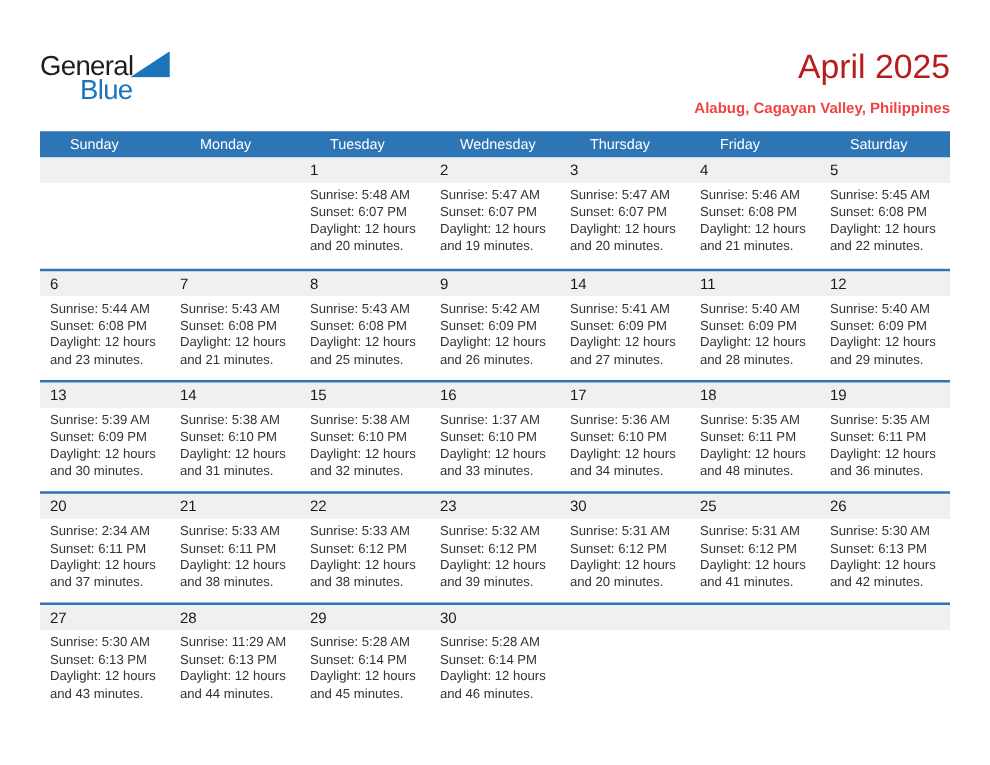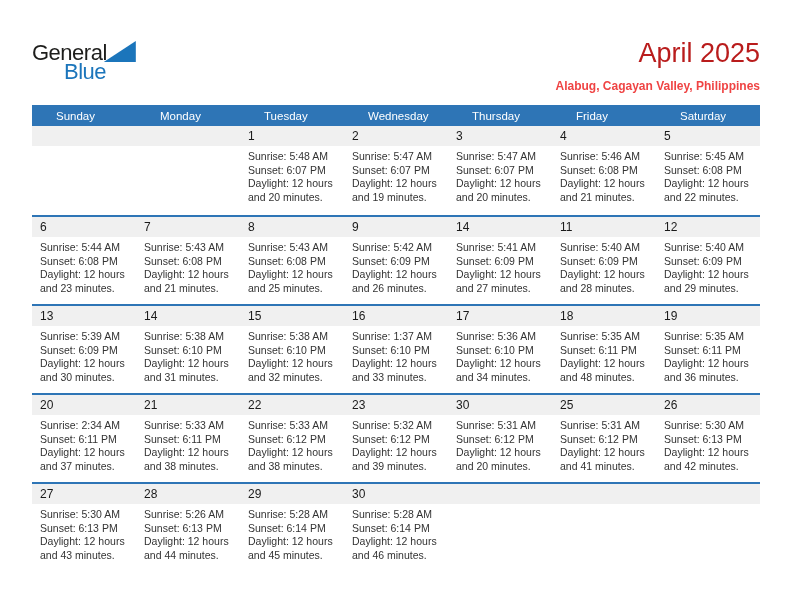--- a/index.html
+++ b/index.html
@@ -287,21 +287,21 @@
         <div class="week-row">
           <div class="day-cell">
             <div class="day-num">27</div>
             <div class="cell-line">Sunrise: 5:30 AM</div>
             <div class="cell-line">Sunset: 6:13 PM</div>
             <div class="cell-line">Daylight: 12 hours</div>
             <div class="cell-line">and 43 minutes.</div>
           </div>
           <div class="day-cell">
             <div class="day-num">28</div>
-            <div class="cell-line">Sunrise: 5:26 AM</div>
+            <div class="cell-line">Sunrise: 11:29 AM</div>
             <div class="cell-line">Sunset: 6:13 PM</div>
             <div class="cell-line">Daylight: 12 hours</div>
             <div class="cell-line">and 44 minutes.</div>
           </div>
           <div class="day-cell">
             <div class="day-num">29</div>
             <div class="cell-line">Sunrise: 5:28 AM</div>
             <div class="cell-line">Sunset: 6:14 PM</div>
             <div class="cell-line">Daylight: 12 hours</div>
             <div class="cell-line">and 45 minutes.</div>

